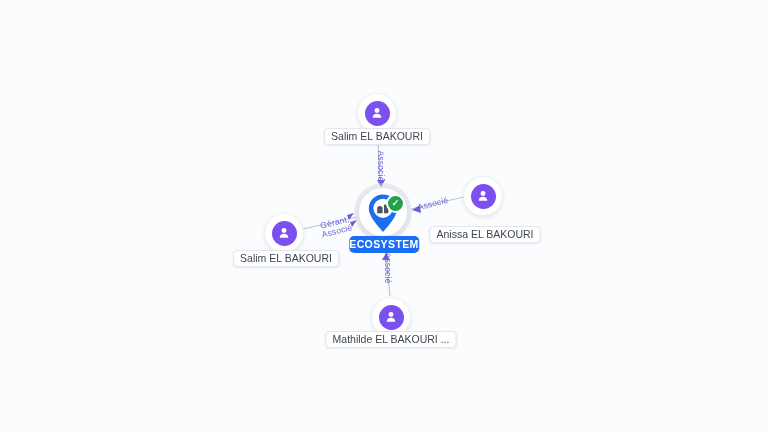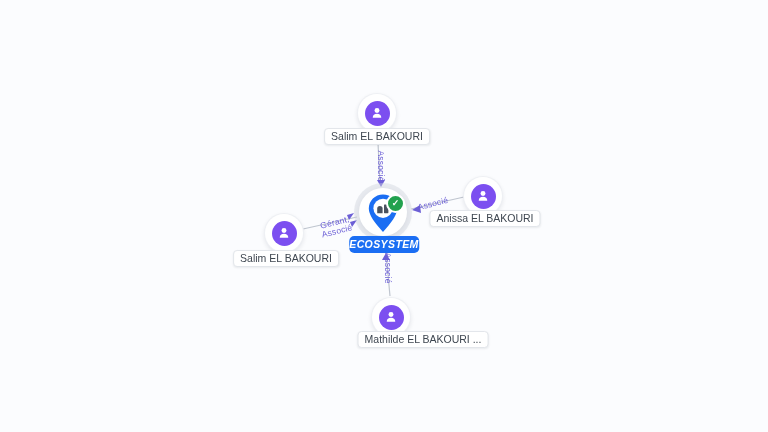--- a/index.html
+++ b/index.html
@@ -41,21 +41,21 @@
   }
   .pin{position:absolute;left:367px;top:193px;width:32px;height:43px;cursor:pointer;}
   .badge{
     position:absolute;left:386px;top:194px;width:15px;height:15px;border-radius:50%;
     background:#22a14e;border:2px solid #fff;color:#fff;font-size:9px;line-height:1;
     display:flex;align-items:center;justify-content:center;font-weight:700;
   }
   .center-label{
     position:absolute;left:384px;top:236px;transform:translateX(-50%);
     background:#1b6ef3;color:#fff;font-size:10.5px;font-weight:700;letter-spacing:.4px;
-    padding:2px 0 3px;border-radius:5px;white-space:nowrap;cursor:pointer;font-style:italic;
+    padding:2px 0 3px;border-radius:5px;white-space:nowrap;cursor:pointer;
   }
 
   
   .elabel{
     position:absolute;font-size:8.5px;color:#6c5fd6;white-space:nowrap;
     letter-spacing:.2px;line-height:9px;
   }
   .elabel.vert{transform:translate(-50%,-50%) rotate(90deg);}
   .elabel.tilt{transform:translate(-50%,-50%) rotate(-14deg);text-align:center;}
 </style>
@@ -96,41 +96,41 @@
   <div class="nlabel" style="left:377px;top:128px;">Salim EL BAKOURI</div>
 
   <div class="person" style="left:464px;top:177px;">
     <div class="avatar">
       <svg viewBox="0 0 24 24" fill="#ffffff">
           <circle cx="12" cy="8.3" r="3.7"></circle>
           <path d="M12 13.2c-3.8 0-6.3 2.3-6.3 4.9V19h12.6v-.9c0-2.6-2.5-4.9-6.3-4.9z"></path>
         </svg>
     </div>
   </div>
-  <div class="nlabel" style="left:485px;top:210px;">Anissa EL BAKOURI</div>
+  <div class="nlabel" style="left:485px;top:226px;">Anissa EL BAKOURI</div>
 
   <div class="person" style="left:265px;top:214px;">
     <div class="avatar">
       <svg viewBox="0 0 24 24" fill="#ffffff">
           <circle cx="12" cy="8.3" r="3.7"></circle>
           <path d="M12 13.2c-3.8 0-6.3 2.3-6.3 4.9V19h12.6v-.9c0-2.6-2.5-4.9-6.3-4.9z"></path>
         </svg>
     </div>
   </div>
   <div class="nlabel" style="left:286px;top:250px;">Salim EL BAKOURI</div>
 
   <div class="person" style="left:372px;top:298px;">
     <div class="avatar">
       <svg viewBox="0 0 24 24" fill="#ffffff">
           <circle cx="12" cy="8.3" r="3.7"></circle>
           <path d="M12 13.2c-3.8 0-6.3 2.3-6.3 4.9V19h12.6v-.9c0-2.6-2.5-4.9-6.3-4.9z"></path>
         </svg>
     </div>
   </div>
-  <div class="nlabel" style="left:391px;top:331px;margin-left:32px;">Mathilde EL BAKOURI ...</div>
+  <div class="nlabel" style="left:391px;top:331px;">Mathilde EL BAKOURI ...</div>
 
   <div class="center-circle"></div>
   <svg class="pin" viewBox="0 0 32 43">
     <path d="M16 1.5 C8 1.5 1.8 7.8 1.8 15.6 c0 5.6 4.6 12.1 8.6 16.9 2.4 2.9 4.4 5 5.6 6.6 1.2-1.6 3.2-3.7 5.6-6.6 4-4.8 8.6-11.3 8.6-16.9 C30.2 7.8 24 1.5 16 1.5 z" fill="#1b6ef3"></path>
     <circle cx="16" cy="15.3" r="9.6" fill="#ffffff"></circle>
     <g transform="translate(9.8,10.2)" fill="#4a5360">
       <path d="M0.4,10 V5.4 a2.7,2.7 0 0 1 5.4,0 V10 z"></path>
       <rect x="7.2" y="1.4" width="4.4" height="8.6" rx="0.6"></rect>
     </g>
   </svg>

